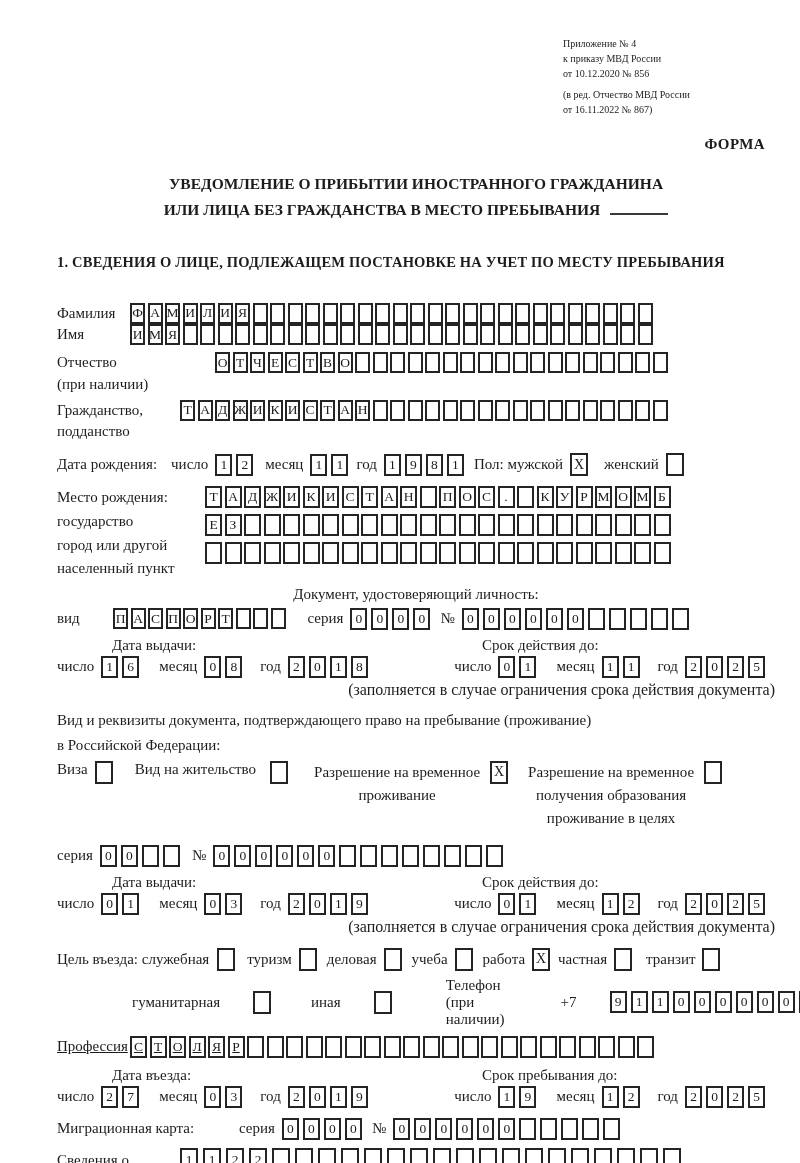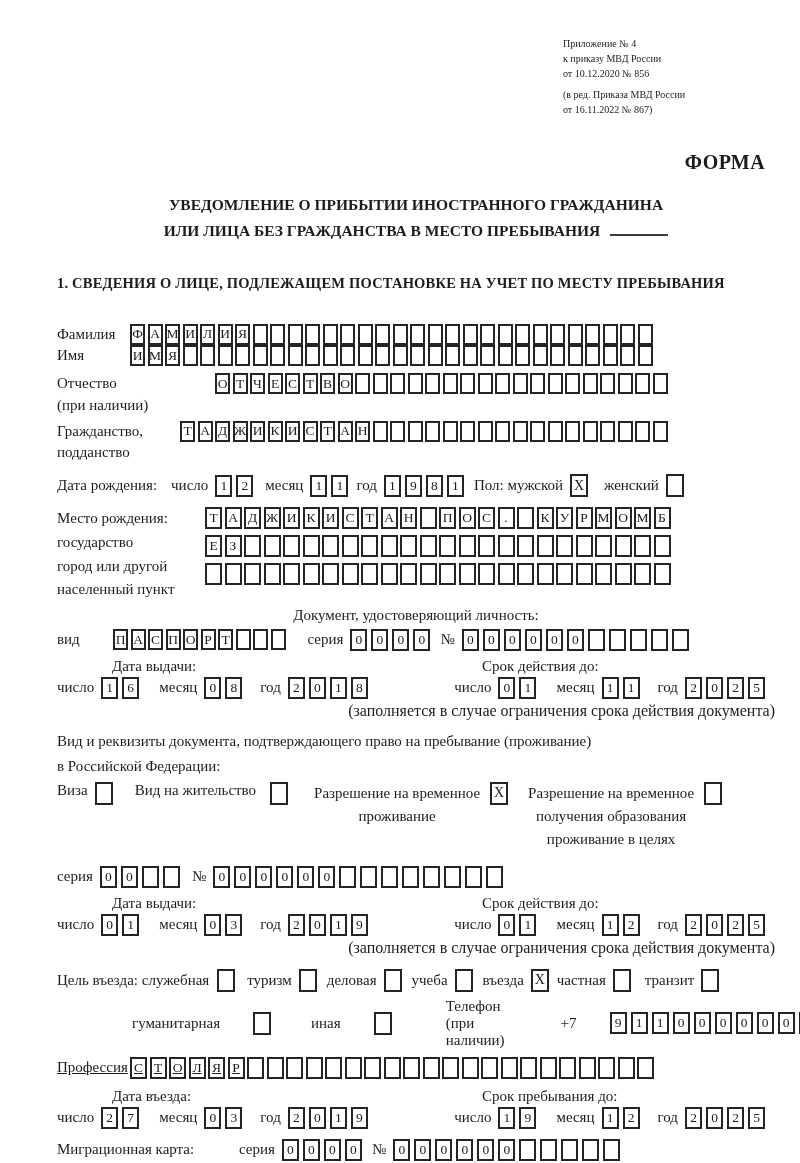--- a/index.html
+++ b/index.html
@@ -4,21 +4,21 @@
 <style>
   * { margin:0; padding:0; box-sizing:border-box; }
   html,body { background:#ffffff; }
   .page {
     position:relative; width:800px; height:1163px; background:#ffffff;
     color:#1c1c1c; font-family:"Liberation Serif","DejaVu Serif",serif;
     font-size:15px; padding:36px 25px 20px 57px; overflow:hidden;
   }
   .annex { margin-left:506px; font-size:10px; line-height:1.5; white-space:nowrap; }
   .annex .gap { height:6px; }
-  .forma { text-align:right; padding-right:10px; font-weight:bold; font-size:20px; margin-top:34px; letter-spacing:.4px; }
+  .forma { text-align:right; padding-right:10px; font-weight:bold; font-size:15px; margin-top:19px; letter-spacing:.4px; }
   .title { text-align:center; font-weight:bold; font-size:15.5px; line-height:1.7; margin-top:18px; }
   .blank-line { display:inline-block; width:58px; border-bottom:2px solid #3a3a3a; height:14px; margin-left:10px; }
   .sec1 { font-weight:bold; font-size:14.5px; margin-top:30px; letter-spacing:.2px; }
 
   .row { display:flex; align-items:flex-start; }
   .lbl { flex:none; line-height:1.45; }
   .boxes { display:flex; gap:2.5px; flex:none; }
   .cbox {
     flex:none; width:15px; height:21px; border:2px solid #242424;
     display:flex; align-items:center; justify-content:center;
@@ -45,21 +45,21 @@
 </head>
 <body>
 
 <div class="page">
 
   <div class="annex">
     <div>Приложение № 4</div>
     <div>к приказу МВД России</div>
     <div>от 10.12.2020 № 856</div>
     <div class="gap"></div>
-    <div>(в ред. Приказа МВД России</div>
+    <div>(в ред. Отчество МВД России</div>
     <div>от 16.11.2022 № 867)</div>
   </div>
 
   <div class="forma">ФОРМА</div>
 
   <div class="title">
     <div>УВЕДОМЛЕНИЕ О ПРИБЫТИИ ИНОСТРАННОГО ГРАЖДАНИНА</div>
     <div>
       <span>ИЛИ ЛИЦА БЕЗ ГРАЖДАНСТВА В МЕСТО ПРЕБЫВАНИЯ</span><span class="blank-line"></span>
     </div>
@@ -540,21 +540,21 @@
         <span class="cbox"></span>
       </span>
     <span class="dlbl">деловая</span>
     <span class="boxes chk" style="margin-right:10px;">
         <span class="cbox"></span>
       </span>
     <span class="dlbl">учеба</span>
     <span class="boxes chk" style="margin-right:10px;">
         <span class="cbox"></span>
       </span>
-    <span class="dlbl">въезда</span>
+    <span class="dlbl">работа</span>
     <span class="boxes chk" style="margin-right:8px;">
         <span class="cbox">X</span>
       </span>
     <span class="dlbl">частная</span>
     <span class="boxes chk" style="margin-right:14px;">
         <span class="cbox"></span>
       </span>
     <span class="dlbl">транзит</span>
     <span class="boxes chk">
         <span class="cbox"></span>

